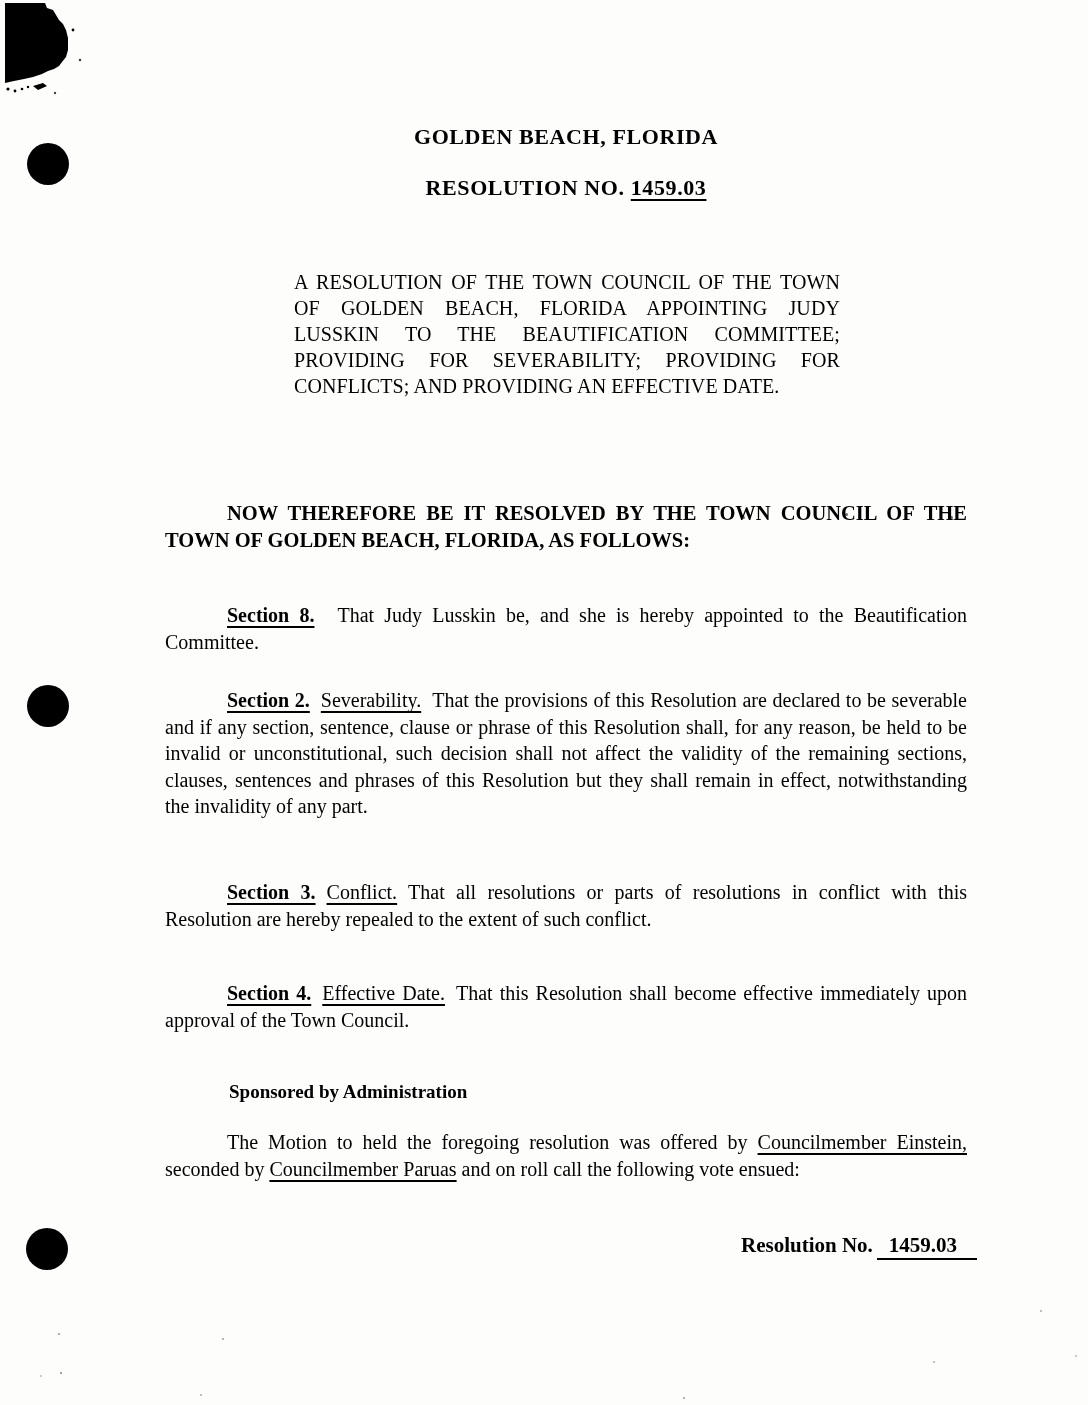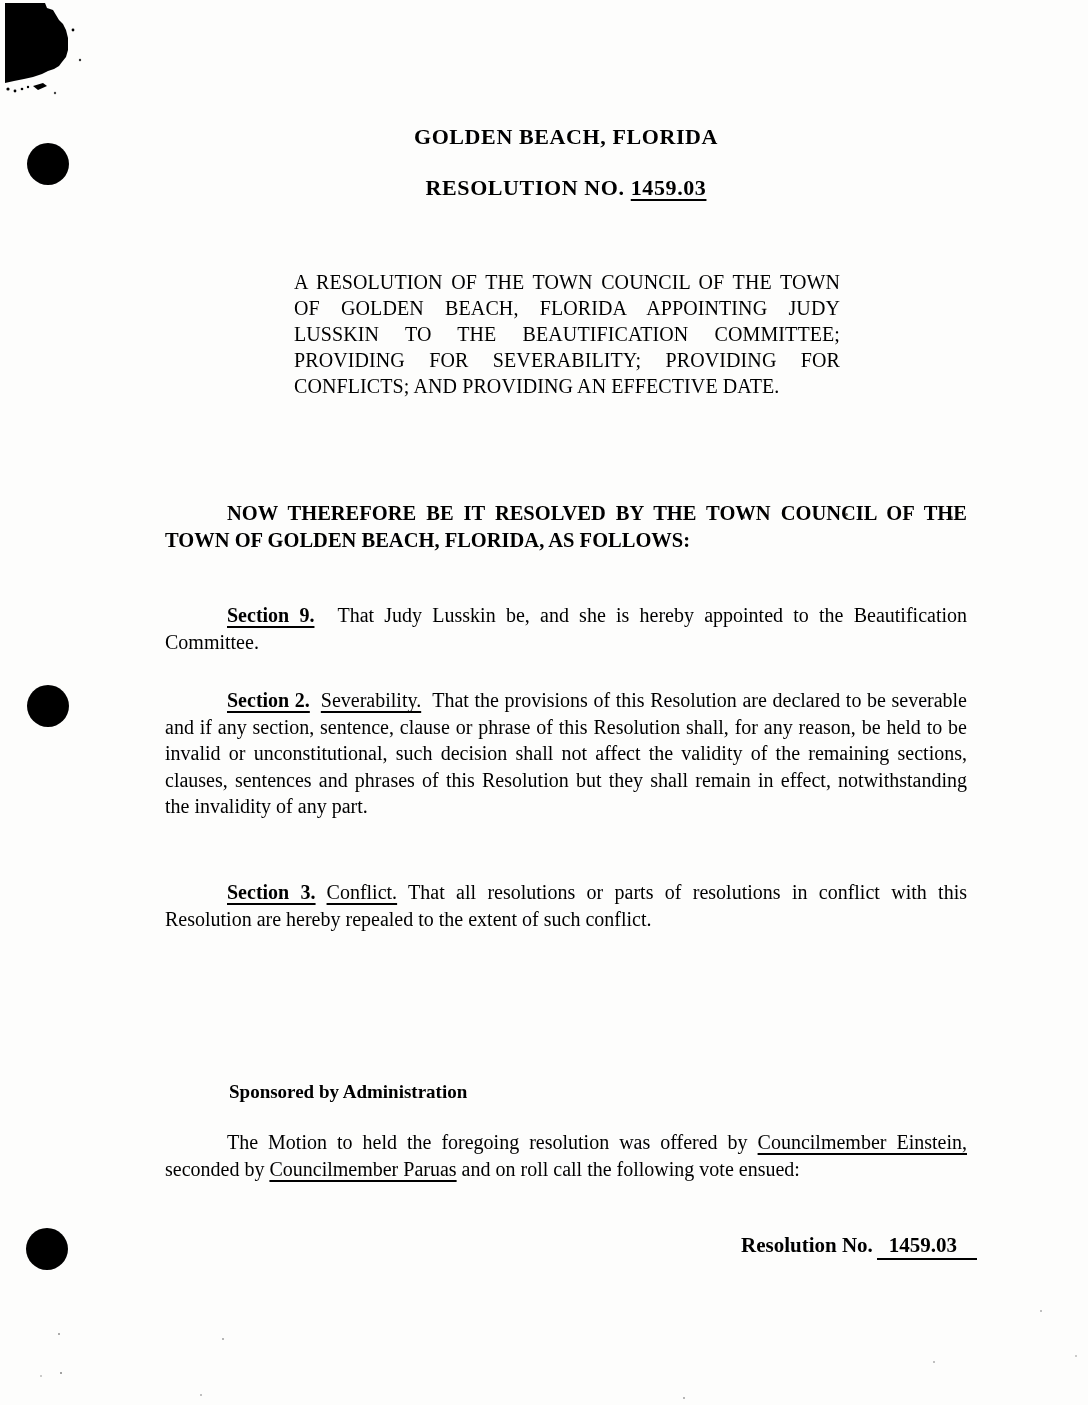--- a/index.html
+++ b/index.html
@@ -82,31 +82,34 @@
   <div class="block center resno">
     <span>RESOLUTION NO.</span>
     <span class="u">1459.03</span>
   </div>
 
   <p class="block resolved">NOW THEREFORE BE IT RESOLVED BY THE TOWN COUNCIL OF THE TOWN OF GOLDEN BEACH, FLORIDA, AS FOLLOWS:</p>
 
   <p class="block preamble">A RESOLUTION OF THE TOWN COUNCIL OF THE TOWN OF GOLDEN BEACH, FLORIDA APPOINTING JUDY LUSSKIN TO THE BEAUTIFICATION COMMITTEE; PROVIDING FOR SEVERABILITY; PROVIDING FOR CONFLICTS; AND PROVIDING AN EFFECTIVE DATE.</p>
 
   <p class="block para para-s1">
-    <span class="sec-h">Section 9.</span><span class="sec-sub"></span><span>That Judy Lusskin be, and she is hereby appointed to the Beautification Committee.</span>
+    <span class="sec-h">Section 8.</span><span class="sec-sub"></span><span>That Judy Lusskin be, and she is hereby appointed to the Beautification Committee.</span>
   </p>
 
   <p class="block para para-s2">
     <span class="sec-h">Section 2.</span><span class="sec-sub">Severability.</span><span>That the provisions of this Resolution are declared to be severable and if any section, sentence, clause or phrase of this Resolution shall, for any reason, be held to be invalid or unconstitutional, such decision shall not affect the validity of the remaining sections, clauses, sentences and phrases of this Resolution but they shall remain in effect, notwithstanding the invalidity of any part.</span>
   </p>
 
   <p class="block para para-s3">
     <span class="sec-h">Section 3.</span><span class="sec-sub">Conflict.</span><span>That all resolutions or parts of resolutions in conflict with this Resolution are hereby repealed to the extent of such conflict.</span>
   </p>
 
+  <p class="block para para-s4">
+    <span class="sec-h">Section 4.</span><span class="sec-sub">Effective Date.</span><span>That this Resolution shall become effective immediately upon approval of the Town Council.</span>
+  </p>
 
   <p class="block sponsor">Sponsored by Administration</p>
 
   <p class="block para motion">
     <span>The Motion to held the foregoing resolution was offered by </span><span class="u">Councilmember Einstein,</span><span> seconded by </span><span class="u">Councilmember Paruas</span><span> and on roll call the following vote ensued:</span>
   </p>
 
   <div class="block footer">
     <span>Resolution No.</span><span class="footer-num">1459.03</span>
   </div>

